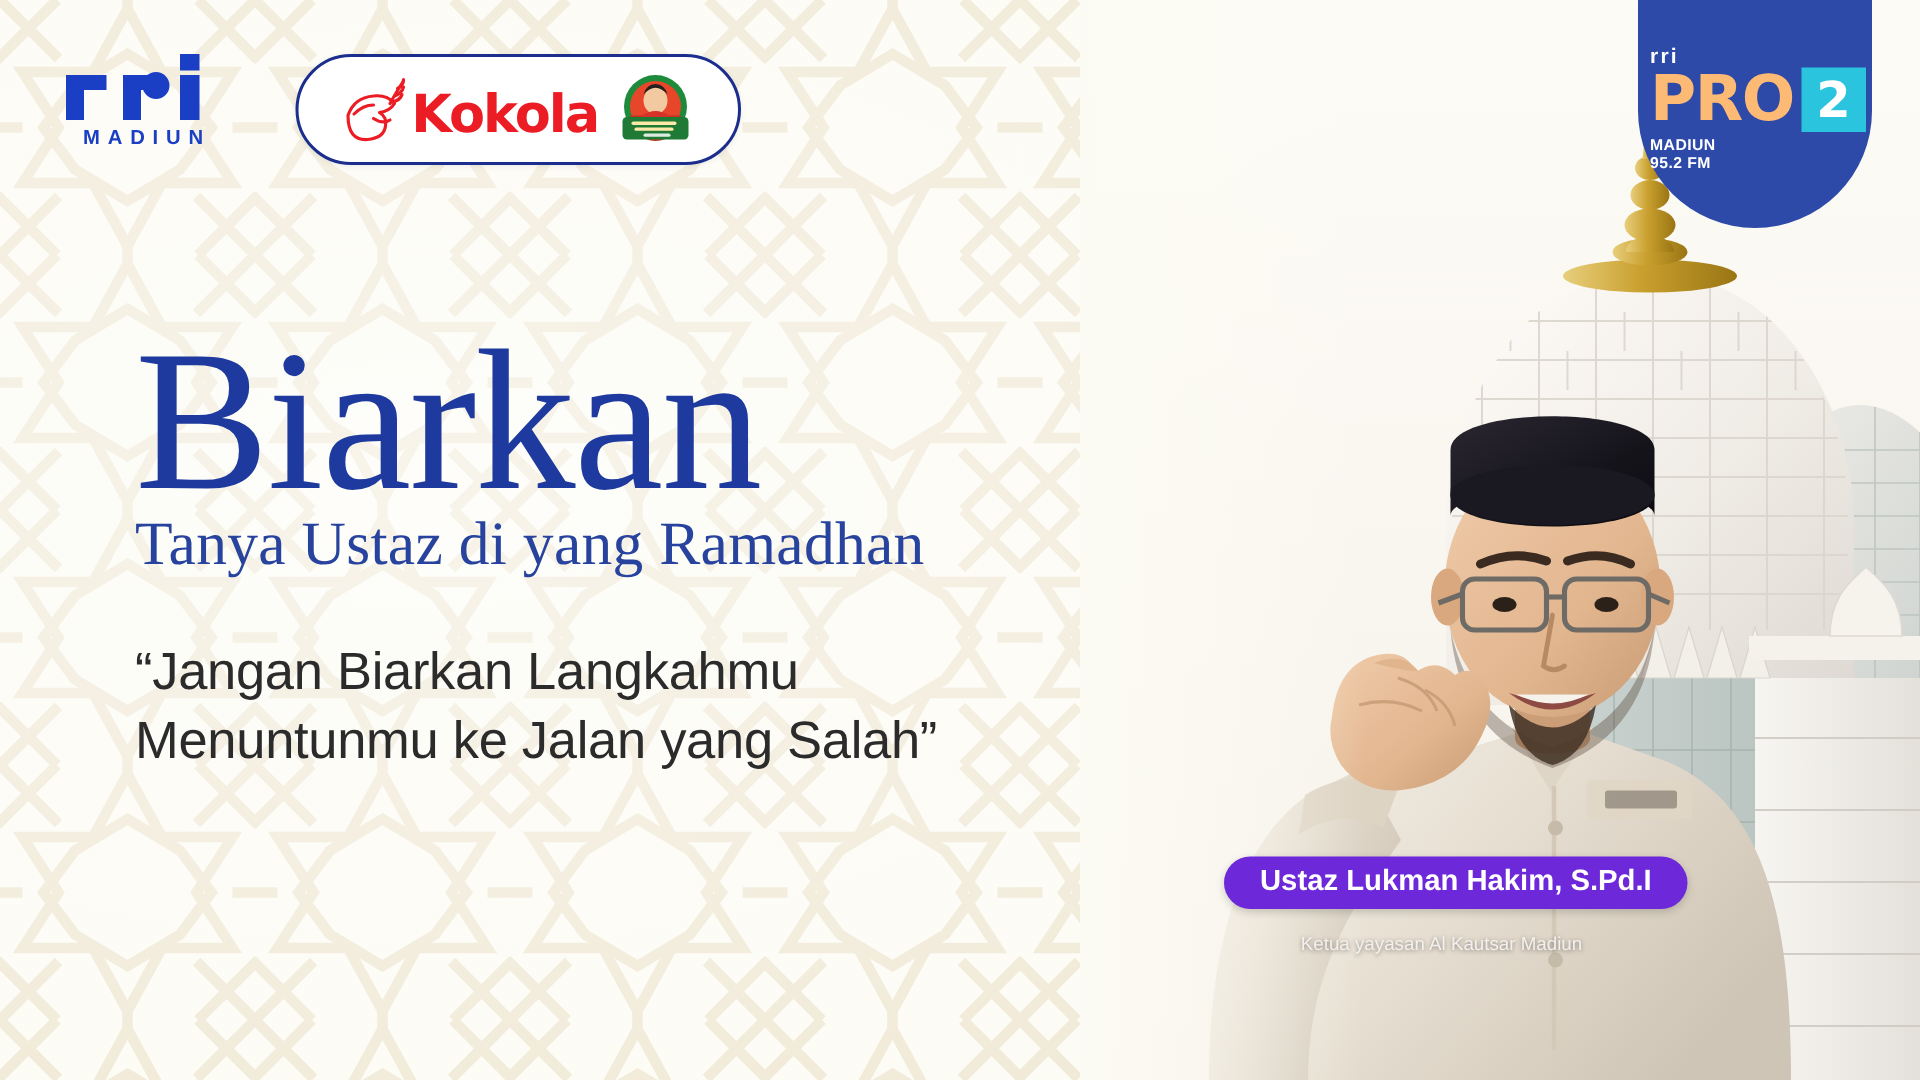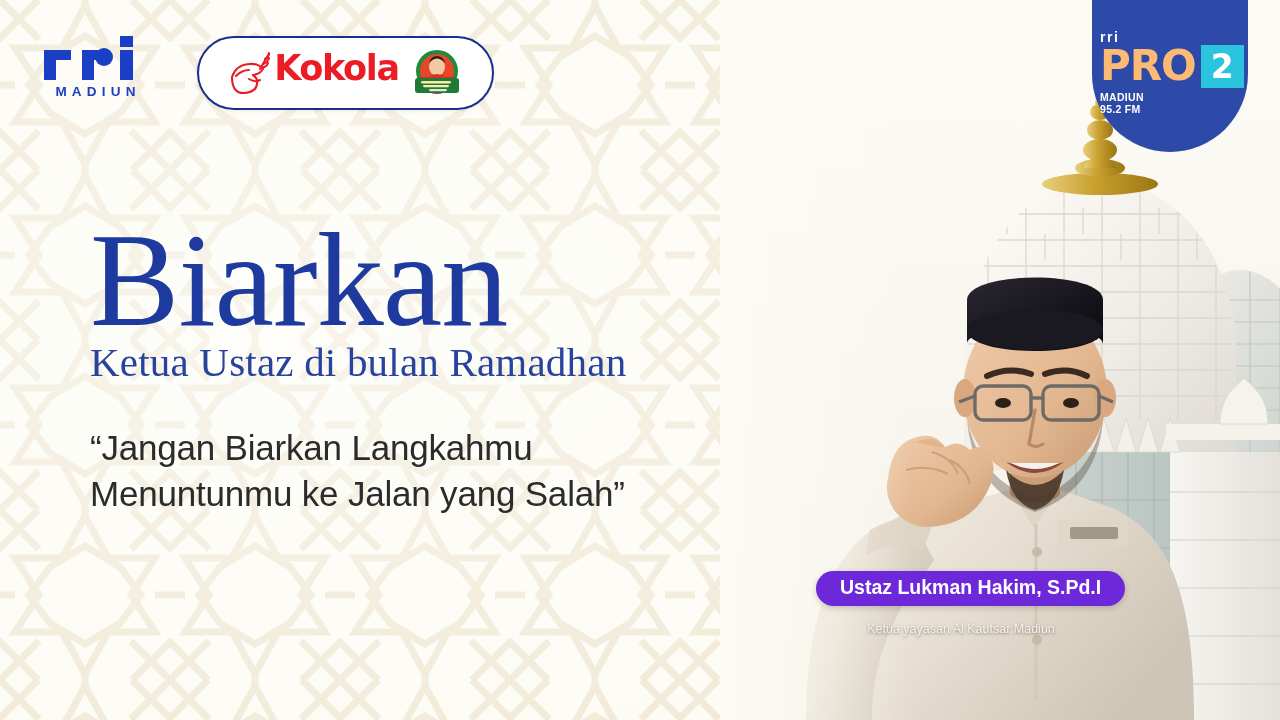--- a/index.html
+++ b/index.html
@@ -63,21 +63,21 @@
     border:2px solid #1B2E8E;
     border-radius:37px;
     z-index:20;
     display:flex;
     align-items:center;
     justify-content:center;
     gap:10px;
     padding:0 16px;
     box-shadow:0 1px 4px rgba(0,0,0,.07);
   }
-  .kokola-wrap { display:flex; align-items:flex-start; gap:2px; }
+  .kokola-wrap { display:flex; align-items:flex-end; gap:2px; }
   .kokola-wrap svg { display:block; }
   .kokola-text {
     font-family:"DejaVu Sans", sans-serif;
     font-size:35px;
     font-weight:700;
     color:#EC1C24;
     letter-spacing:-1.3px;
     line-height:1;
     margin-left:-2px;
   }
@@ -447,21 +447,21 @@
       </div>
       <div class="pro2-freq">
         <div>MADIUN</div>
         <div>95.2 FM</div>
       </div>
     </div>
   </div>
 
   <div class="text-block">
     <div class="headline">Biarkan</div>
-    <div class="subheadline">Ketua Ustaz di bulan Ramadhan</div>
+    <div class="subheadline">Tanya Ustaz di yang Ramadhan</div>
     <div class="quote">“Jangan Biarkan Langkahmu
 Menuntunmu ke Jalan yang Salah”</div>
   </div>
 
   <div class="nameplate">
     <div class="name-pill">Ustaz Lukman Hakim, S.Pd.I</div>
     <div class="name-sub">Ketua yayasan Al Kautsar Madiun</div>
   </div>
 
 </div>

